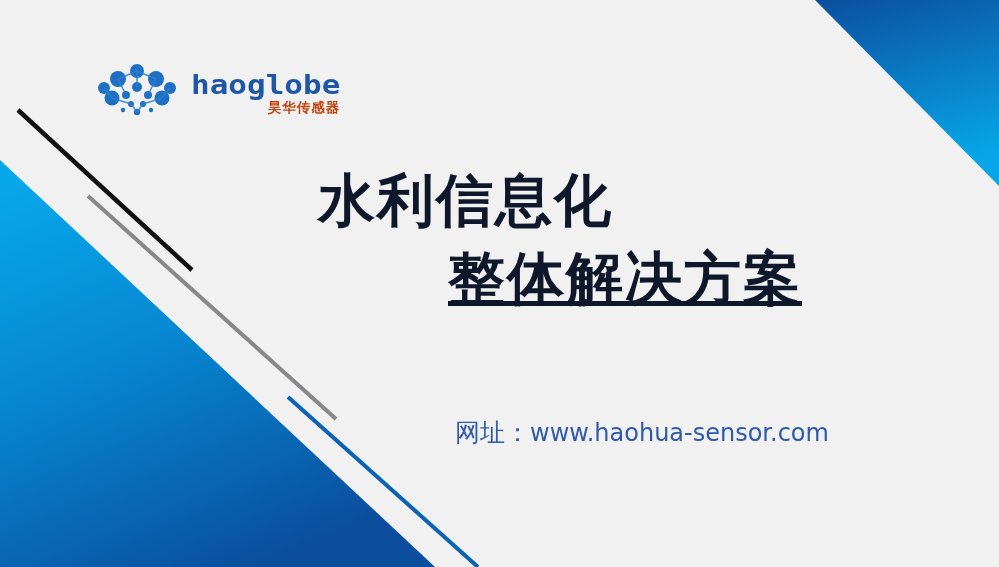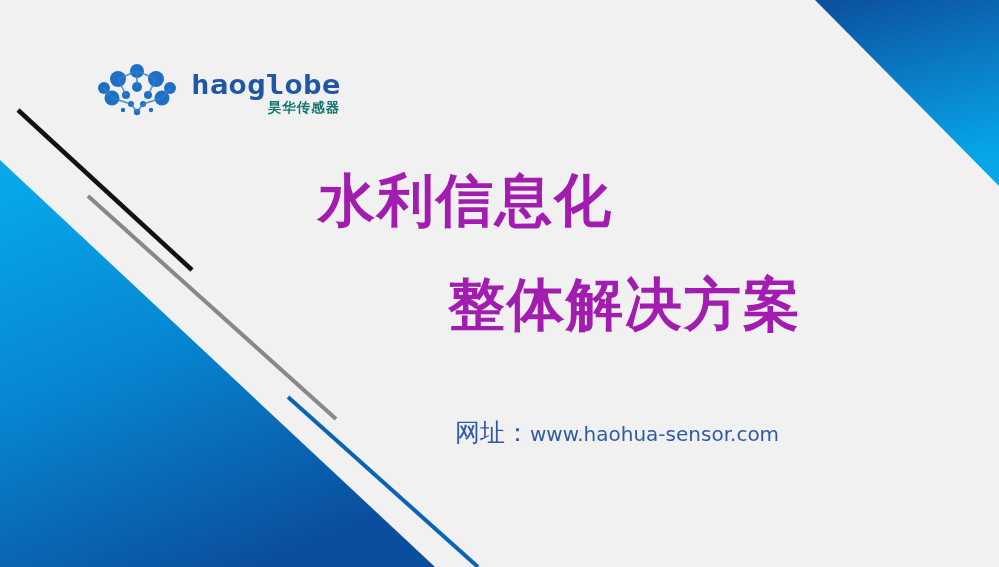--- a/index.html
+++ b/index.html
@@ -56,58 +56,58 @@
     color: #1f57a4;
     line-height: 1;
     transform: scaleY(0.88);
     transform-origin: left bottom;
     white-space: nowrap;
   }
   #logo-subtitle {
     font-family: "DejaVu Sans", sans-serif;
     font-size: 13.5px;
     font-weight: bold;
-    color: #0f766e;
+    color: #c2410c;
     letter-spacing: 1px;
     line-height: 1;
     margin-top: 3px;
     white-space: nowrap;
   }
 
   
   .title-line {
     position: absolute;
-    color: #a21caf;
+    color: #0f172a;
     font-family: "DejaVu Sans", sans-serif;
     font-weight: bold;
     font-size: 57px;
     letter-spacing: 2px;
     white-space: nowrap;
     line-height: 1;
   }
   #title-line-1 { left: 318px; top: 172px; }
-  #title-line-2 { left: 448px; top: 276px; }
+  #title-line-2 { left: 448px; top: 250px; text-decoration: underline; }
 
   
   #url-line {
     position: absolute;
     left: 455px;
     top: 420px;
     white-space: nowrap;
     line-height: 1;
     color: #2f5aa8;
     font-family: "DejaVu Sans", sans-serif;
   }
   #url-label {
     font-size: 25px;
     letter-spacing: 0px;
     vertical-align: baseline;
   }
   #url-value {
-    font-size: 20px;
+    font-size: 24px;
     letter-spacing: 0px;
     vertical-align: baseline;
   }
 </style>
 </head>
 <body>
 
 <div id="slide">
 
   <svg id="bg-svg" viewBox="0 0 999 567">

